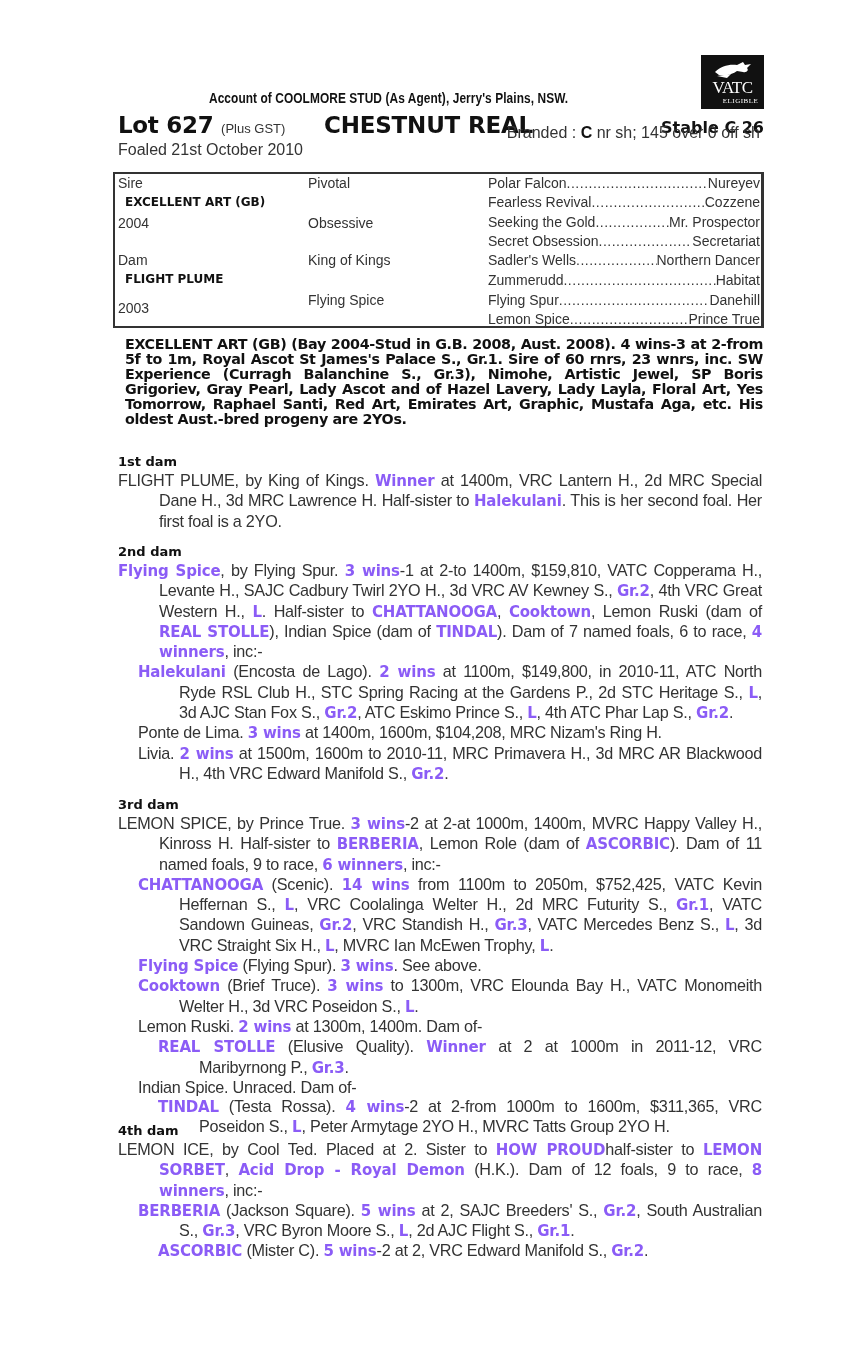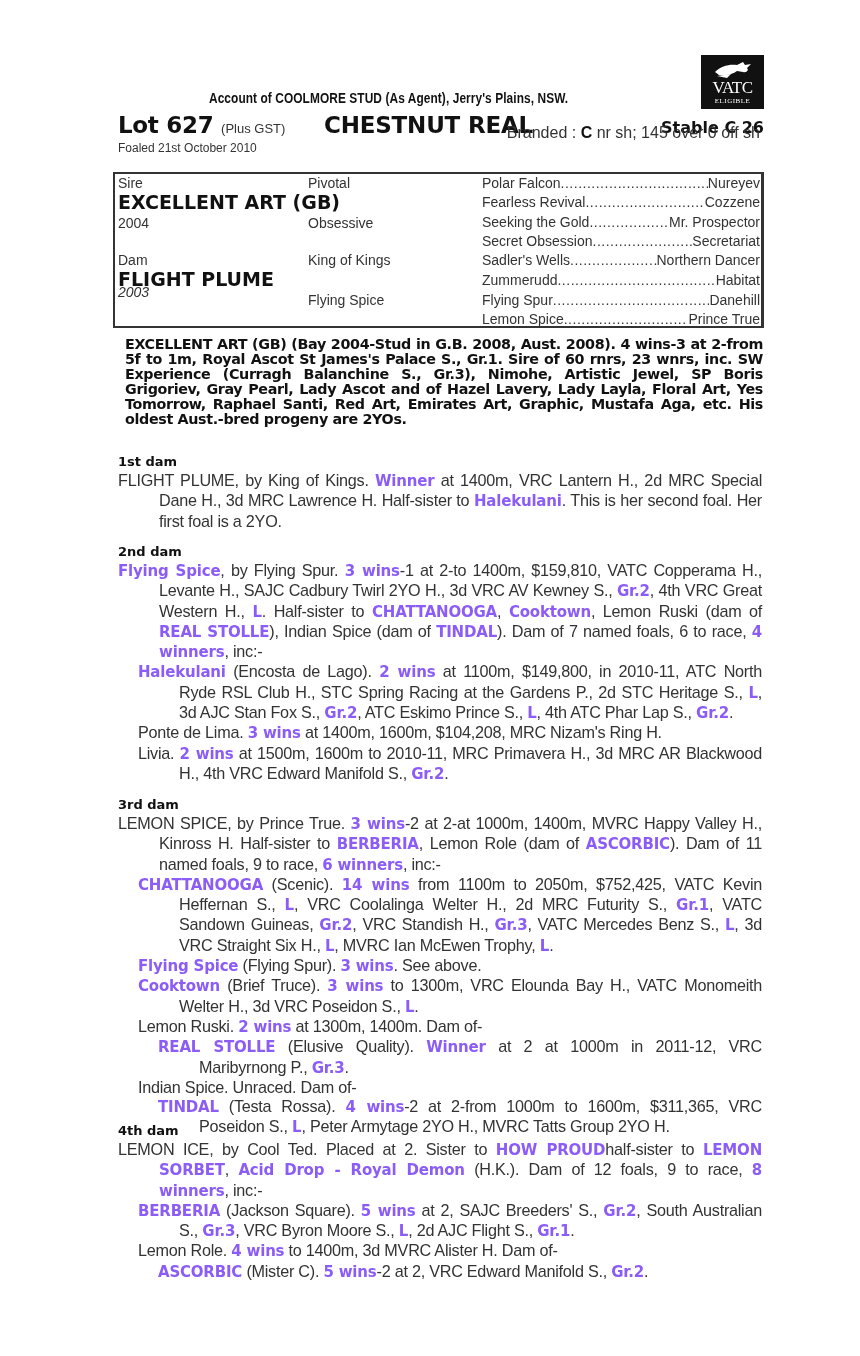--- a/index.html
+++ b/index.html
@@ -1,39 +1,39 @@
 <!DOCTYPE html>
 <html><head>
 <meta charset="utf-8">
 <style>
   html, body { margin:0; padding:0; background:#ffffff; }
   body { width:860px; height:1356px; position:relative; overflow:hidden; color:#222; font-family:"Liberation Sans", sans-serif; }
 
   .logo { position:absolute; left:701px; top:55px; width:63px; height:54px; background:#111; color:#fff; text-align:center; }
   .logo .horse { position:absolute; left:10px; top:5px; width:44px; height:20px; }
   .logo .bobs { position:absolute; left:0; top:24px; width:63px; font-family:"Liberation Serif", serif; font-size:17px; letter-spacing:-0.5px; line-height:17px; }
-  .logo .elig { position:absolute; left:0; top:42px; width:63px; font-family:"Liberation Serif", serif; font-size:7px; letter-spacing:0.5px; line-height:8px; }
+  .logo .elig { position:absolute; left:0; top:42px; width:63px; font-family:"Liberation Serif", serif; font-size:7px; letter-spacing:0.5px; line-height:8px;padding-left:8px; }
 
   .account { position:absolute; left:209px; top:90px; font-family:"Liberation Sans", sans-serif; font-weight:bold; font-size:14.5px; transform:scaleX(0.82); transform-origin:left top; white-space:nowrap; color:#111; letter-spacing:0.1px; }
 
   .lotline { position:absolute; left:118px; top:112px; width:646px; height:26px; }
   .lot { position:absolute; left:0; top:0; font-weight:900; font-size:23px; color:#111; white-space:nowrap; font-family:"DejaVu Sans", sans-serif; letter-spacing:-0.3px; }
   .lot .gst { font-weight:normal; font-size:13px; font-family:"Liberation Sans", sans-serif; color:#333; letter-spacing:0; }
   .colt { position:absolute; left:206px; top:0; font-weight:900; font-size:23px; color:#111; font-family:"DejaVu Sans", sans-serif; white-space:nowrap; letter-spacing:-0.2px; }
   .stable { position:absolute; right:0; top:6px; font-weight:900; font-size:16px; color:#111; font-family:"DejaVu Sans", sans-serif; white-space:nowrap; }
 
-  .foaled { position:absolute; left:118px; top:141px; font-size:12px; color:#333; white-space:nowrap; }
+  .foaled { position:absolute; left:118px; top:141px; font-size:16px; color:#333; white-space:nowrap; }
   .branded { position:absolute; right:100px; top:124px; font-size:16px; color:#333; white-space:nowrap; }
   .branded b { color:#111; }
 
   .pedbox { position:absolute; left:113px; top:172px; width:651px; height:156px; border:2px solid #333; border-right-width:3px; border-bottom-width:2px; box-sizing:border-box; }
   .ped { position:absolute; font-size:14px; color:#333; white-space:nowrap; line-height:16px; }
-  .ped.big { font-family:"DejaVu Sans", sans-serif; font-weight:900; font-size:19px; color:#111; letter-spacing:0; }
+  .ped.big { font-family:"DejaVu Sans", sans-serif; font-weight:900; font-size:12px; color:#111; letter-spacing:0;margin-left:7px; }
   .gp { position:absolute; left:482px; width:278px; font-size:14px; color:#333; line-height:16px; display:flex; white-space:nowrap; overflow:hidden; }
-  .gp .l { flex:0 0 auto; }
+  .gp .l { flex:0 0 auto;margin-left:6px; }
   .gp .dots { flex:1 1 auto; overflow:hidden; }
   .gp .dots::before { content:"...................................................................................................."; letter-spacing:0.5px; }
   .gp .r { flex:0 0 auto; }
 
   .sirebio { position:absolute; left:125px; top:337px; width:638px; font-family:"DejaVu Sans", sans-serif; font-weight:900; font-size:14.3px; line-height:15px; color:#111; text-align:justify; letter-spacing:-0.35px; }
 
   .section { position:absolute; left:118px; width:644px; }
   .sh { font-family:"DejaVu Sans", sans-serif; font-weight:900; font-size:13px; color:#111; line-height:18px; }
   .p { font-size:16.2px; line-height:19.3px; color:#333; text-align:justify; letter-spacing:-0.25px; }
   .p b { font-family:"DejaVu Sans", sans-serif; font-weight:900; color:#8b5cf6; font-size:15px; letter-spacing:-0.2px; }
@@ -73,21 +73,21 @@
 
 <div class="pedbox"></div>
 <div class="ped" style="left:118px;top:175px;">Sire</div>
 <div class="ped big" style="left:118px;top:194px;">EXCELLENT ART (GB)</div>
 <div class="ped" style="left:118px;top:215px;">2004</div>
 <div class="ped" style="left:308px;top:175px;">Pivotal</div>
 <div class="ped" style="left:308px;top:215px;">Obsessive</div>
 
 <div class="ped" style="left:118px;top:252px;">Dam</div>
 <div class="ped big" style="left:118px;top:271px;">FLIGHT PLUME</div>
-<div class="ped" style="left:118px;top:284px;font-style:italic;">2003</div>
+<div class="ped" style="left:118px;top:300px;">2003</div>
 <div class="ped" style="left:308px;top:252px;">King of Kings</div>
 <div class="ped" style="left:308px;top:292px;">Flying Spice</div>
 
 <div class="gp" style="top:175px;">
     <span class="l">Polar Falcon</span>
     <span class="dots"></span>
     <span class="r">Nureyev</span>
   </div>
 <div class="gp" style="top:194px;">
     <span class="l">Fearless Revival </span>
@@ -156,16 +156,15 @@
       <div class="p lvl1"><span>Indian Spice. Unraced. Dam of-</span></div>
       <div class="p lvl2"><b>TINDAL</b><span> (Testa Rossa). </span><b>4 wins</b><span>-2 at 2-from 1000m to 1600m, $311,365, VRC Poseidon S., </span><b>L</b><span>, Peter Armytage 2YO H., MVRC Tatts Group 2YO H.</span></div>
     </div>
 </div>
 
 <div class="section" style="top:1122px;">
   <div class="sh">4th dam</div>
   <div class="paras">
       <div class="p lvl0"><span>LEMON ICE, by Cool Ted. Placed at 2. Sister to </span><b>HOW PROUD</b><span>half-sister to </span><b>LEMON SORBET</b><span>, </span><b>Acid Drop - Royal Demon</b><span> (H.K.). Dam of 12 foals, 9 to race, </span><b>8 winners</b><span>, inc:-</span></div>
       <div class="p lvl1"><b>BERBERIA</b><span> (Jackson Square). </span><b>5 wins</b><span> at 2, SAJC Breeders' S., </span><b>Gr.2</b><span>, South Australian S., </span><b>Gr.3</b><span>, VRC Byron Moore S., </span><b>L</b><span>, 2d AJC Flight S., </span><b>Gr.1</b><span>.</span></div>
-      <div class="p lvl1"><span>Lemon Role. </span><b>4 wins</b><span> to 1400m, 3d MVRC Alister H. Dam of-</span></div>
       <div class="p lvl2"><b>ASCORBIC</b><span> (Mister C). </span><b>5 wins</b><span>-2 at 2, VRC Edward Manifold S., </span><b>Gr.2</b><span>.</span></div>
     </div>
 </div>
 
 </body></html>

